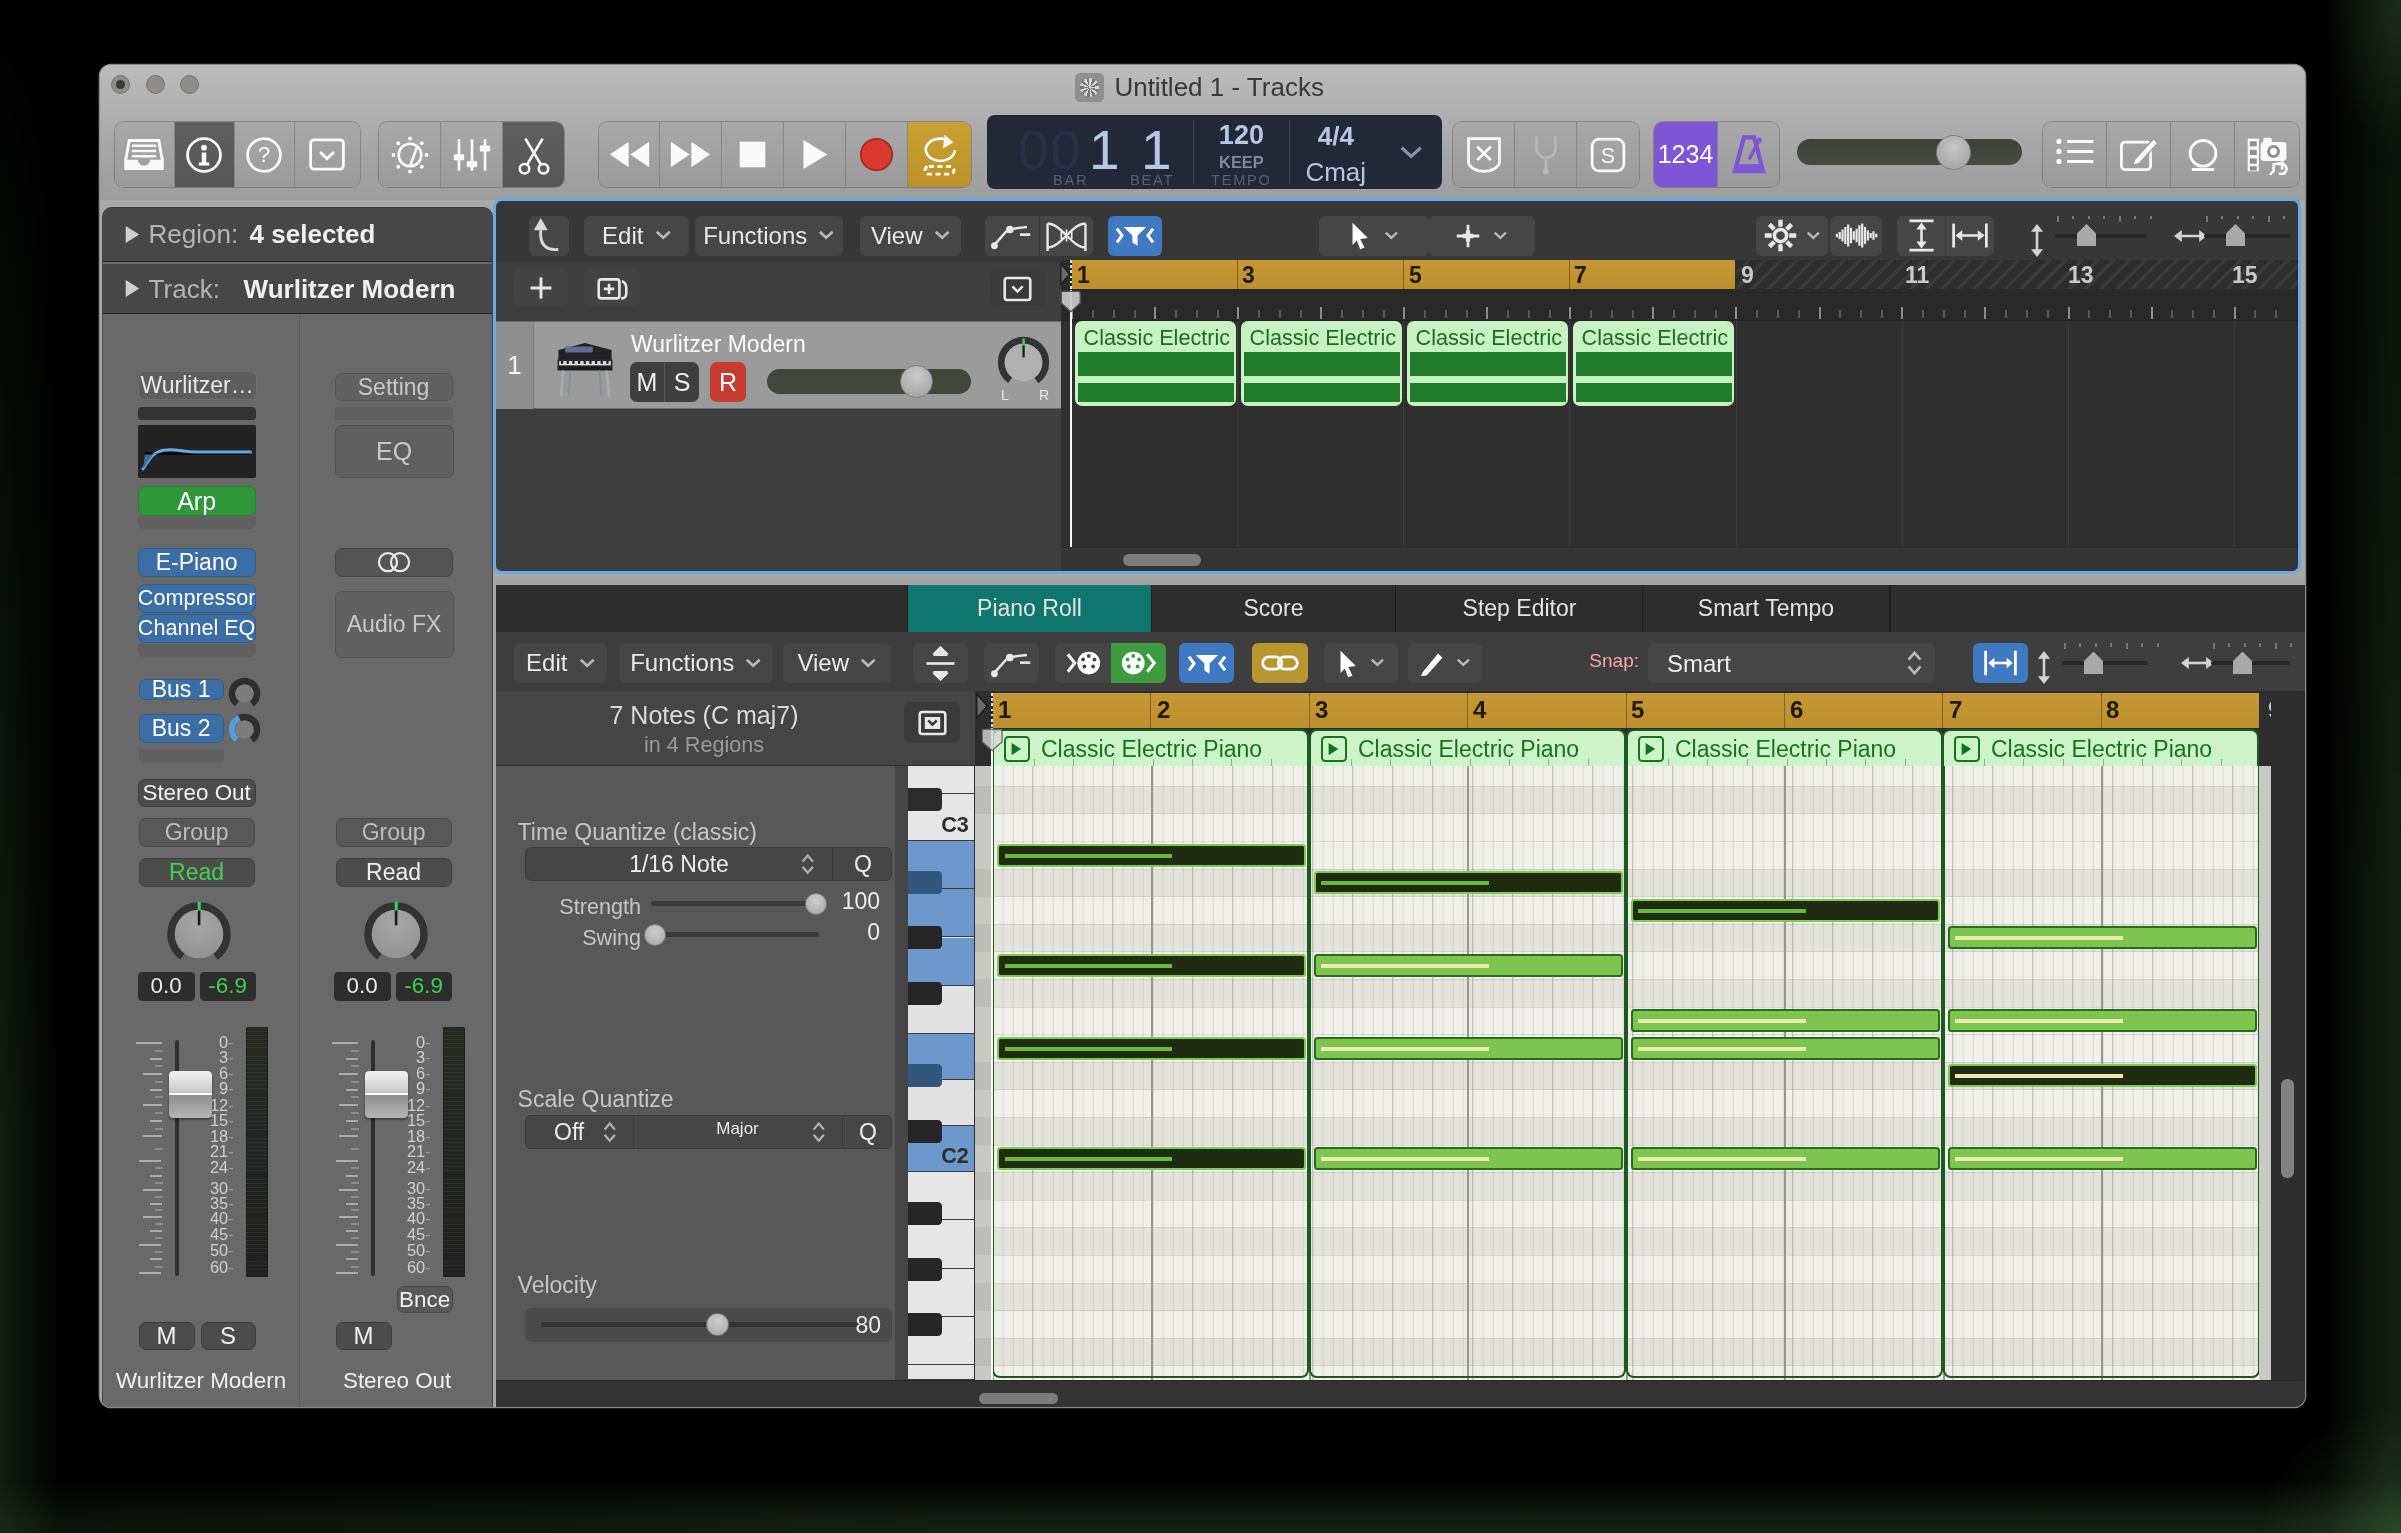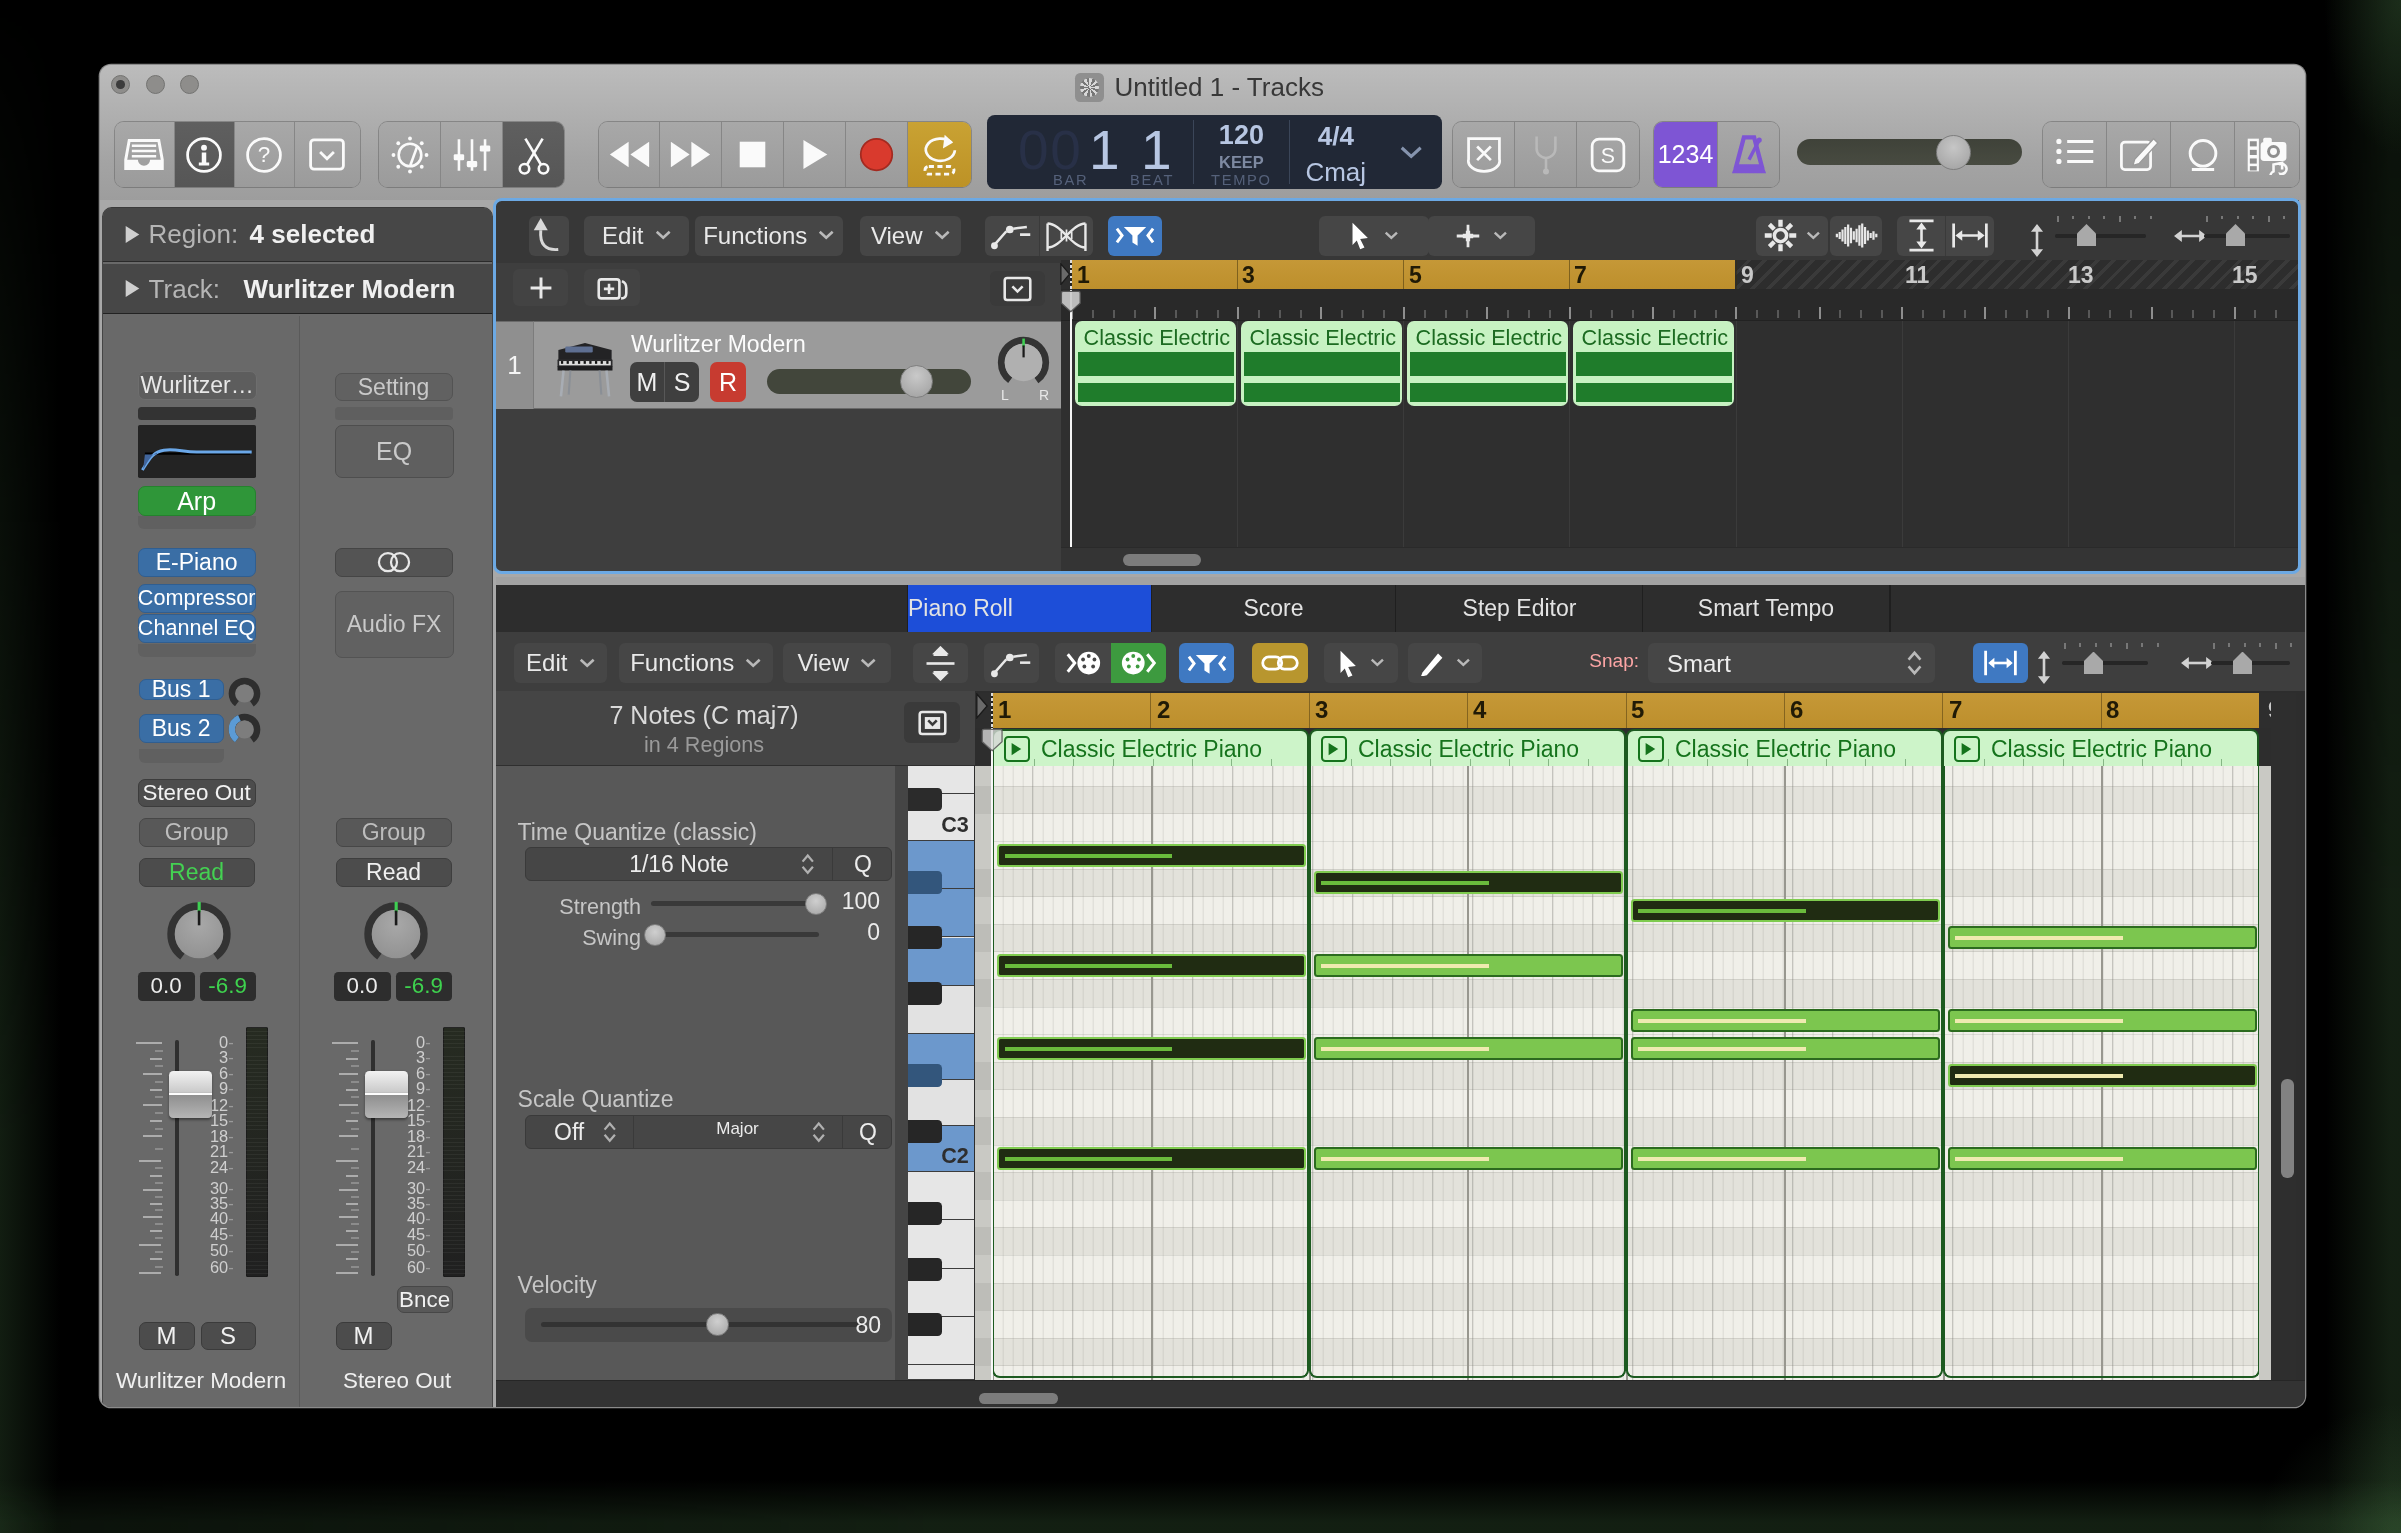--- a/index.html
+++ b/index.html
@@ -837,21 +837,21 @@
           <path d="M3.5 1.5 h18 a2 2 0 0 1 2 2 v12 l-11 10 l-11 -10 v-12 a2 2 0 0 1 2 -2 z" fill="#c9c9c9" fill-opacity="0.92" stroke="#555" stroke-width="1.5"></path>
         </svg>
       </div>
       <div class="abs" style="left:565px;top:347px;width:1238px;height:24px;background:#343434;border-top:0.9px solid #2a2a2a"></div>
       <div class="abs" style="left:627px;top:354px;width:78px;height:12px;background:#7c7c7c;border-radius:6px"></div>
     </div>
 <div class="abs" style="left:393px;top:133px;width:1808px;height:376px;border:3.5px solid #6ca9e4;border-radius:8.6px;pointer-events:none;z-index:50"></div>
 <div class="abs" style="left:396px;top:512px;width:1809px;height:831px;background:#2d2d2d;overflow:hidden">
       <div class="abs" style="left:0px;top:0px;width:1809px;height:7.8px;background:#a2a2a2"></div>
       <div class="abs" style="left:0px;top:7.8px;width:1809px;height:47px;background:#2d2d2d"></div>
-      <div class="abs" style="left:411px;top:7.8px;width:244px;height:47px;background:#1d4ed8;border-left:1.7px solid #1f1f1f;display:flex;align-items:center;justify-content:flex-start">
+      <div class="abs" style="left:411px;top:7.8px;width:244px;height:47px;background:#0f766e;border-left:1.7px solid #1f1f1f;display:flex;align-items:center;justify-content:center">
         <span style="font-size:23px;color:#e3e3e3">Piano Roll</span>
       </div>
       <div class="abs" style="left:655px;top:7.8px;width:244px;height:47px;background:#2d2d2d;border-left:1.7px solid #1f1f1f;display:flex;align-items:center;justify-content:center">
         <span style="font-size:23px;color:#e3e3e3">Score</span>
       </div>
       <div class="abs" style="left:899px;top:7.8px;width:248px;height:47px;background:#2d2d2d;border-left:1.7px solid #1f1f1f;display:flex;align-items:center;justify-content:center">
         <span style="font-size:23px;color:#e3e3e3">Step Editor</span>
       </div>
       <div class="abs" style="left:1146px;top:7.8px;width:247px;height:47px;background:#2d2d2d;border-left:1.7px solid #1f1f1f;display:flex;align-items:center;justify-content:center">
         <span style="font-size:23px;color:#e3e3e3">Smart Tempo</span>

